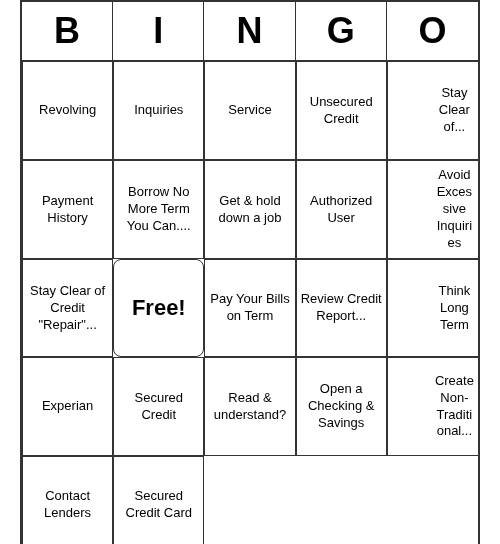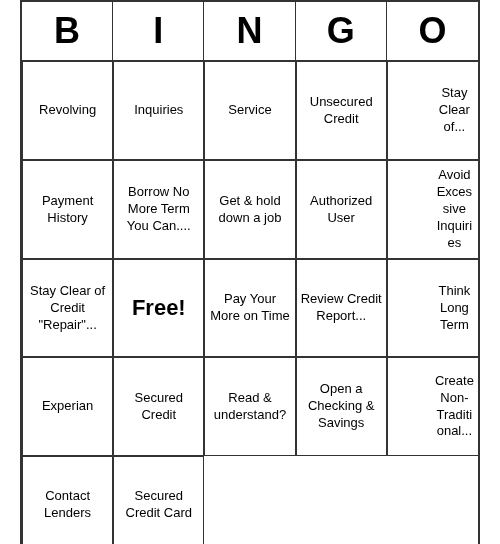--- a/index.html
+++ b/index.html
@@ -44,20 +44,21 @@
       justify-content: center;
       text-align: center;
       padding: 6px 4px;
       font-size: 13px;
       line-height: 1.3;
       word-break: break-word;
     }
     .bingo-cell.free {
       font-size: 22px;
       font-weight: bold;
+      border-radius: 8px;
     }
     .bingo-cell:nth-child(5n) {
       border-right: none;
       padding-left: 47px;
     }
     .bingo-cell:nth-child(-n+5) {
       border-top: none;
     }
   </style>
 </head>
@@ -77,21 +78,21 @@
       <div class="bingo-cell">Service</div>
       <div class="bingo-cell">Unsecured Credit</div>
       <div class="bingo-cell">Stay Clear of...</div>
       <div class="bingo-cell">Payment History</div>
       <div class="bingo-cell">Borrow No More Term You Can....</div>
       <div class="bingo-cell">Get &amp; hold down a job</div>
       <div class="bingo-cell">Authorized User</div>
       <div class="bingo-cell">Avoid Excessive Inquiries</div>
       <div class="bingo-cell">Stay Clear of Credit "Repair"...</div>
       <div class="bingo-cell free">Free!</div>
-      <div class="bingo-cell">Pay Your More on Time</div>
+      <div class="bingo-cell">Pay Your Bills on Term</div>
       <div class="bingo-cell">Review Credit Report...</div>
       <div class="bingo-cell">Think Long Term</div>
       <div class="bingo-cell">Experian</div>
       <div class="bingo-cell">Secured Credit</div>
       <div class="bingo-cell">Read &amp; understand?</div>
       <div class="bingo-cell">Open a Checking &amp; Savings</div>
       <div class="bingo-cell">Create Non-Traditional...</div>
       <div class="bingo-cell">Contact Lenders</div>
       <div class="bingo-cell">Secured Credit Card</div>
     </div>

